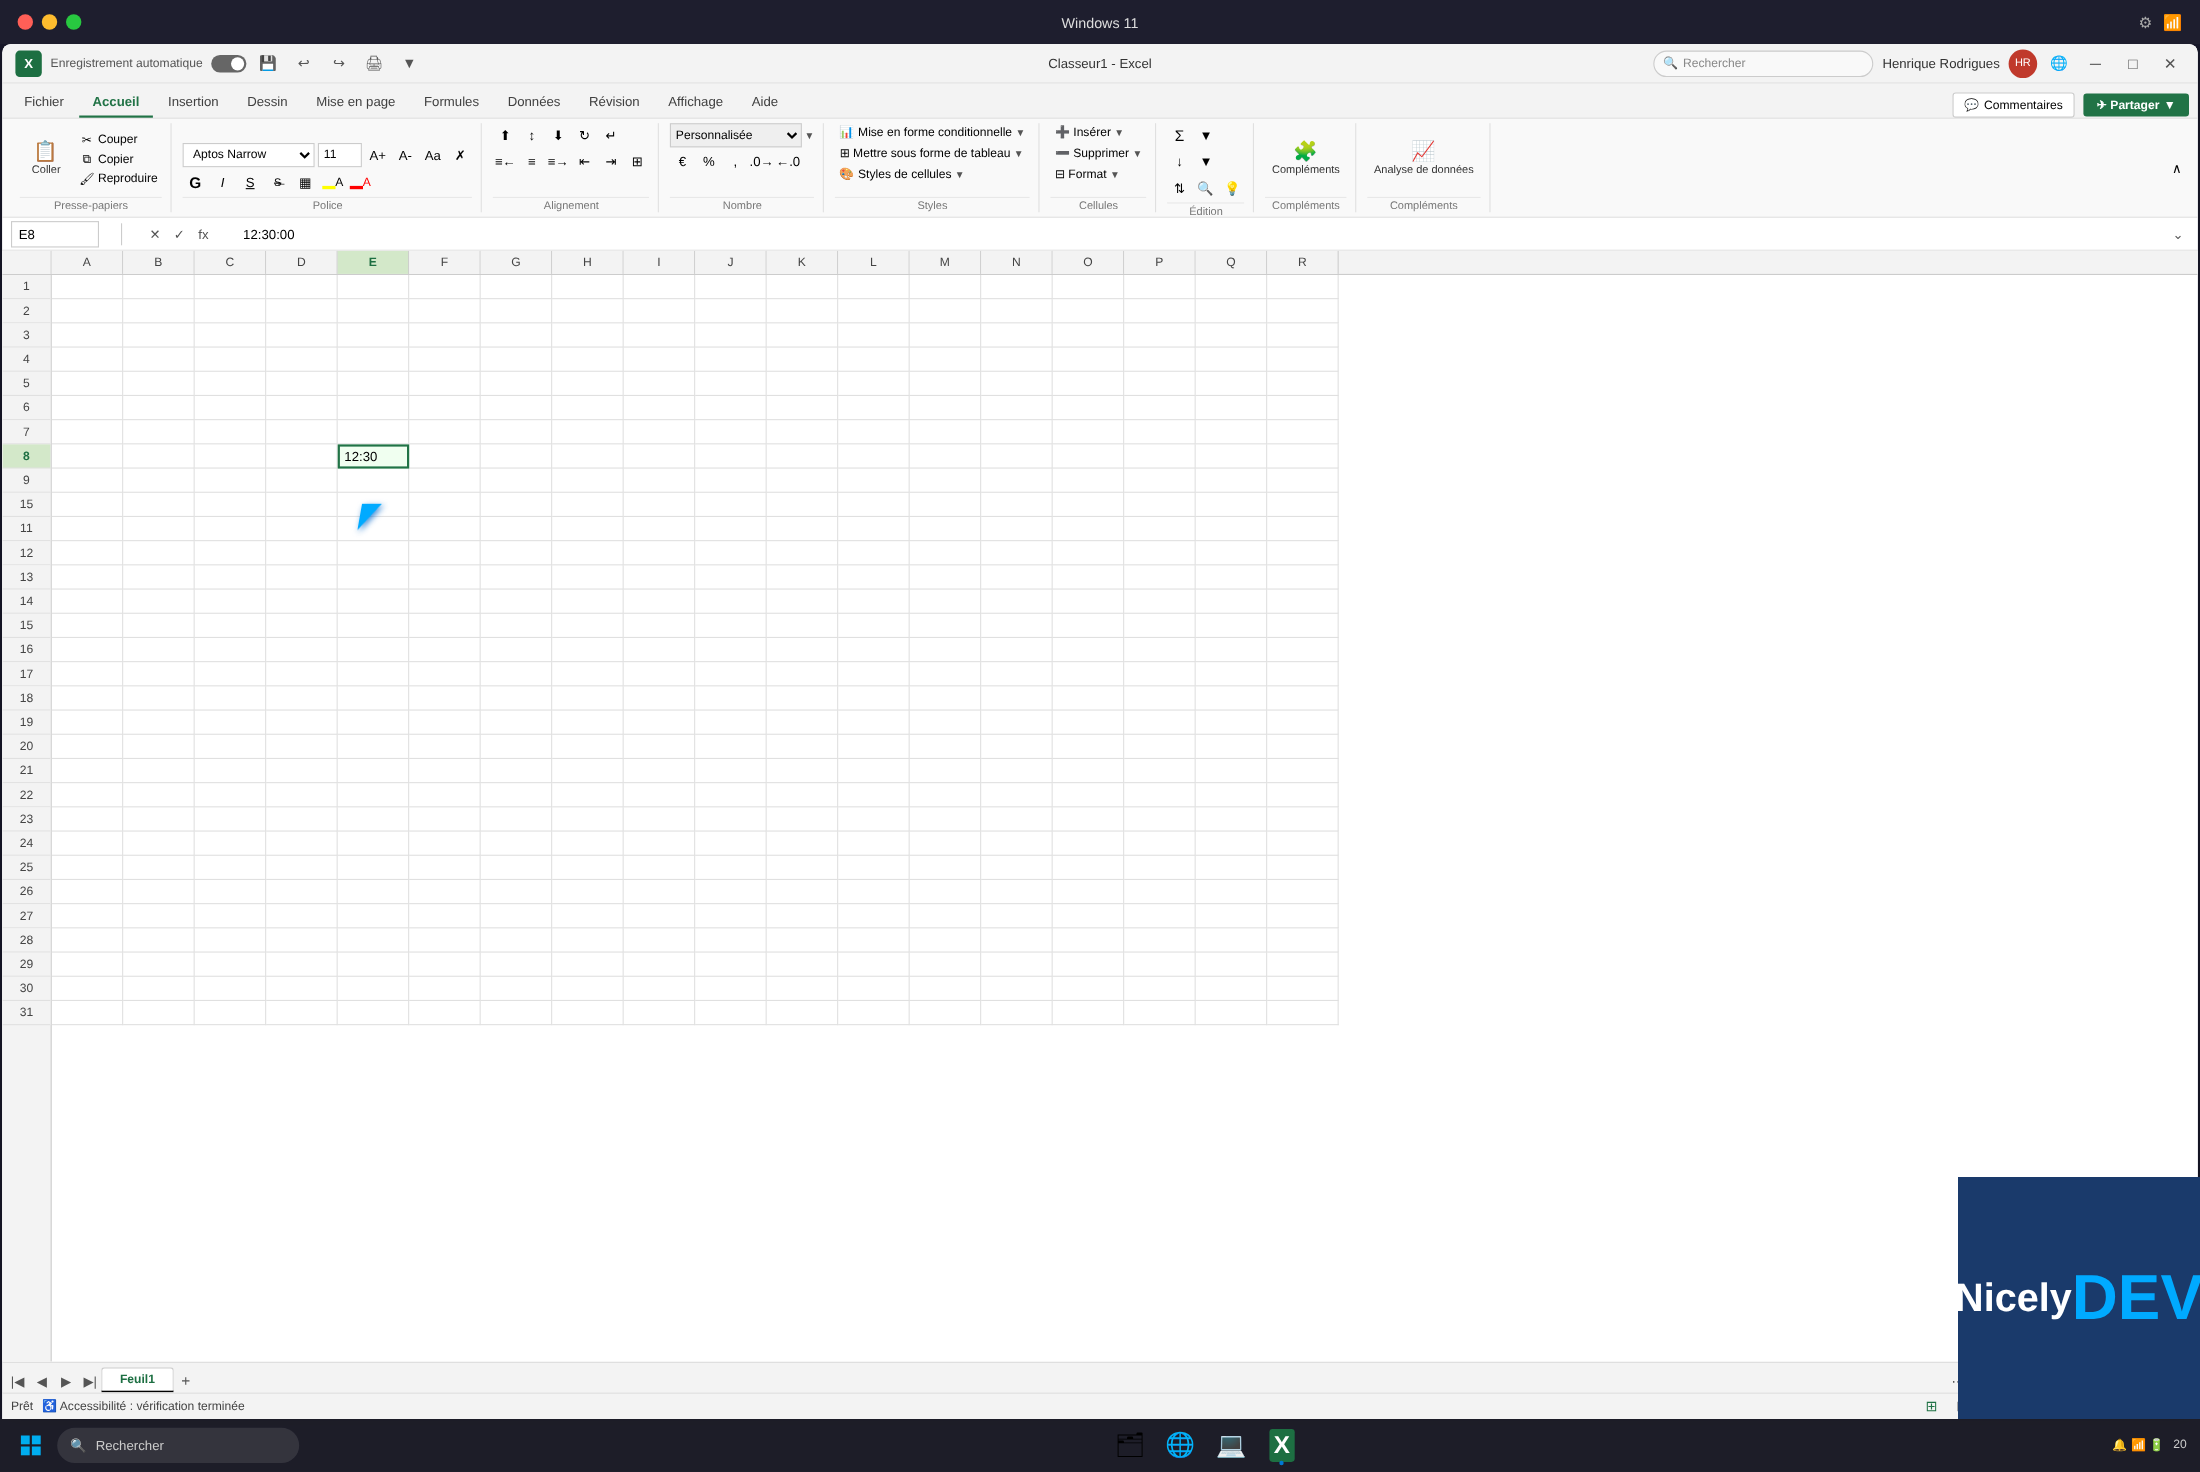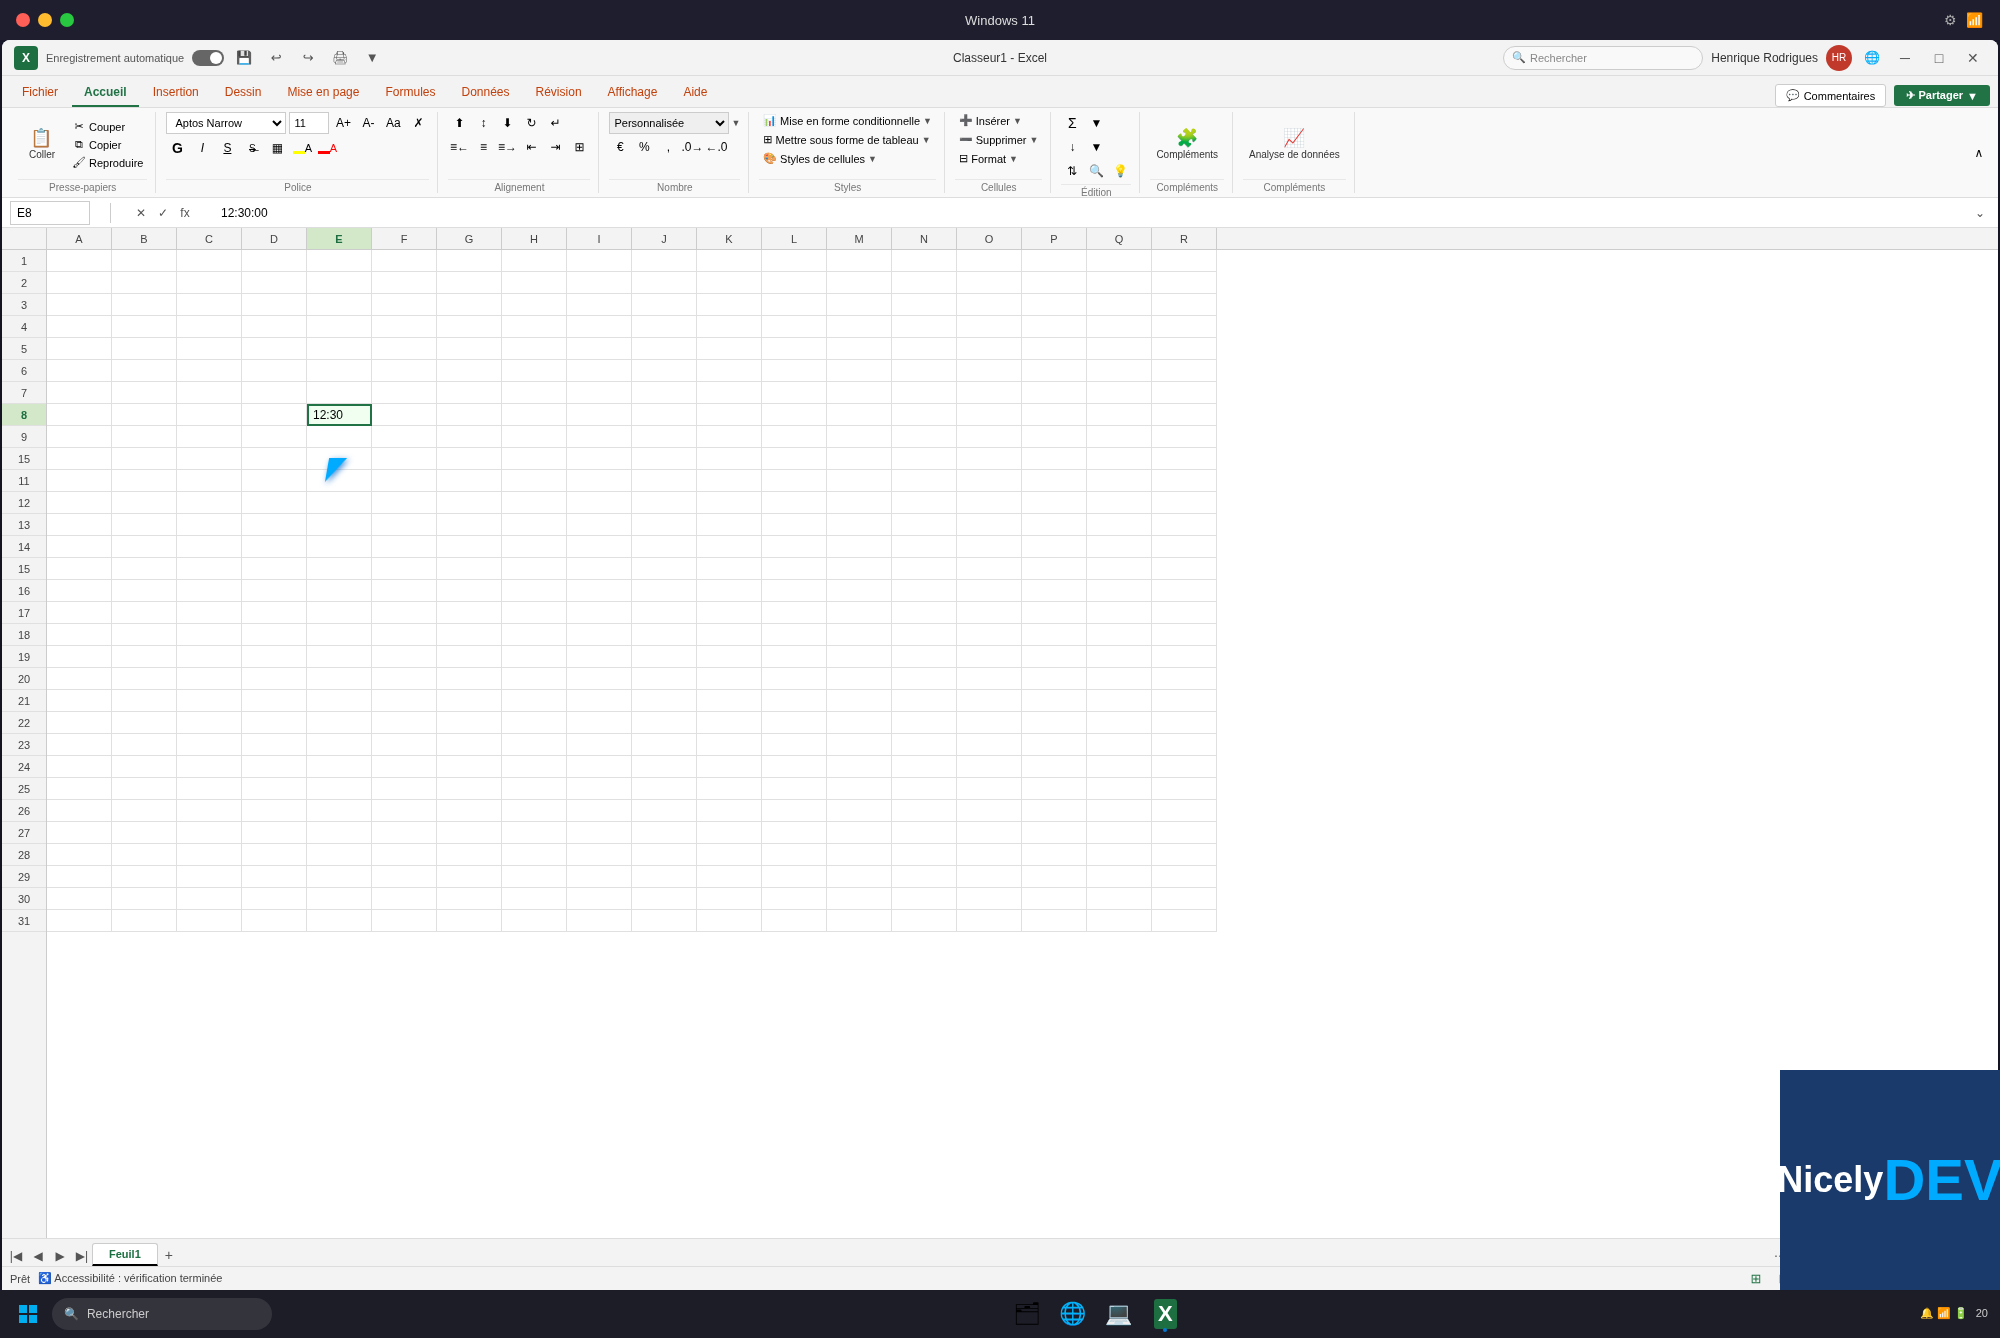--- a/index.html
+++ b/index.html
@@ -29,21 +29,21 @@
     .title-bar-center { flex: 1; text-align: center; font-size: 12px; color: #333; }
     .title-bar-right { display: flex; align-items: center; gap: 8px; flex: 1; justify-content: flex-end; }
     .user-name { font-size: 12px; color: #333; }
     .avatar { width: 26px; height: 26px; border-radius: 50%; background: #c0392b; display: flex; align-items: center; justify-content: center; color: white; font-size: 10px; overflow: hidden; }
     .window-btn { width: 26px; height: 20px; display: flex; align-items: center; justify-content: center; cursor: pointer; color: #555; font-size: 14px; border-radius: 3px; }
     .tb-icon { width: 24px; height: 24px; display: flex; align-items: center; justify-content: center; cursor: pointer; border-radius: 3px; color: #555; font-size: 13px; }
     .search-bar { width: 200px; height: 24px; border: 1px solid #ccc; border-radius: 12px; padding: 0 8px; font-size: 11px; background: #f9f9f9; display: flex; align-items: center; gap: 4px; color: #888; }
 
     
     .ribbon-tabs { height: 32px; background: #f3f3f3; display: flex; align-items: flex-end; padding: 0 8px; border-bottom: 1px solid #ddd; }
-    .ribbon-tab { padding: 6px 12px; font-size: 12px; cursor: pointer; color: #c2410c; border-bottom: 2px solid transparent; margin-right: 2px; }
+    .ribbon-tab { padding: 6px 12px; font-size: 12px; cursor: pointer; color: #404040; border-bottom: 2px solid transparent; margin-right: 2px; }
     .ribbon-tab.active { color: #217346; border-bottom: 2px solid #217346; font-weight: 600; }
     .ribbon-tab-right { margin-left: auto; display: flex; align-items: center; gap: 8px; }
     .btn-comments { font-size: 11px; padding: 4px 10px; border: 1px solid #ccc; border-radius: 3px; background: white; cursor: pointer; display: flex; align-items: center; gap: 4px; }
     .btn-share { font-size: 11px; padding: 4px 12px; border: none; border-radius: 3px; background: #217346; color: white; cursor: pointer; display: flex; align-items: center; gap: 4px; font-weight: 600; }
 
     
     .ribbon { height: 90px; background: #f9f9f9; border-bottom: 1px solid #ddd; display: flex; align-items: stretch; padding: 4px 8px; gap: 2px; overflow: hidden; }
     .ribbon-group { display: flex; flex-direction: column; align-items: flex-start; padding: 0 8px; border-right: 1px solid #e0e0e0; min-width: fit-content; }
     .ribbon-group:last-child { border-right: none; }
     .ribbon-group-content { display: flex; align-items: center; gap: 2px; flex: 1; }
@@ -234,21 +234,21 @@
             <div class="rbn-small">
               <span class="rbn-small-icon">🖌</span>
               <span>Reproduire</span>
             </div>
           </div>
         </div>
         <div class="ribbon-group-label">Presse-papiers</div>
       </div>
 
       <div class="ribbon-group">
-        <div class="ribbon-group-content" style="flex-direction:column; gap:3px; align-items:flex-start;">
+        <div class="ribbon-group-content" style="flex-direction:column; gap:3px; align-items:flex-start;justify-content:flex-end;">
           <div class="font-row1">
             <select class="font-select">
               <option>Aptos Narrow</option>
             </select>
             <input class="font-size-input" type="text" value="11" style="">
             <div class="font-btn">A+</div>
             <div class="font-btn">A-</div>
             <div class="font-btn">Aa</div>
             <div class="font-btn">✗</div>
           </div>

